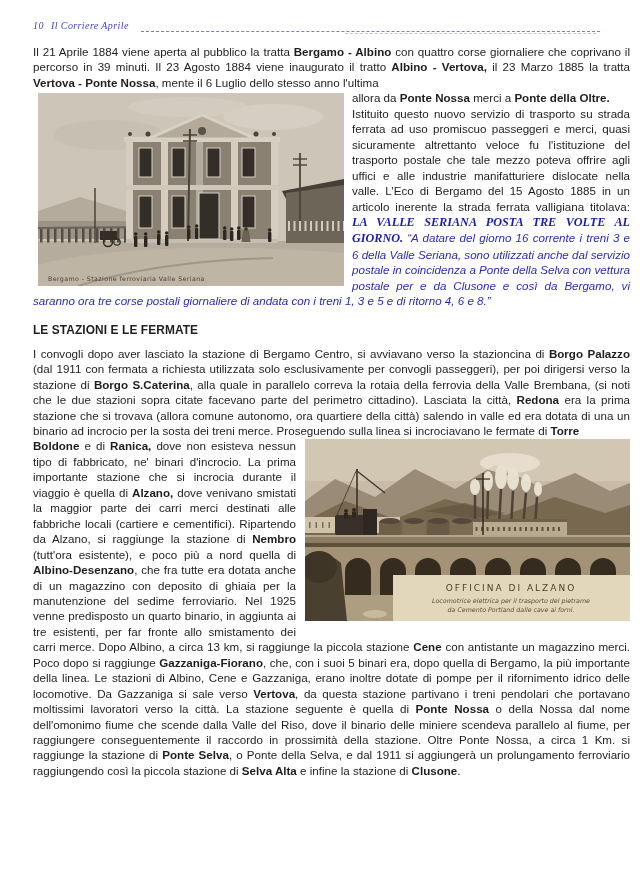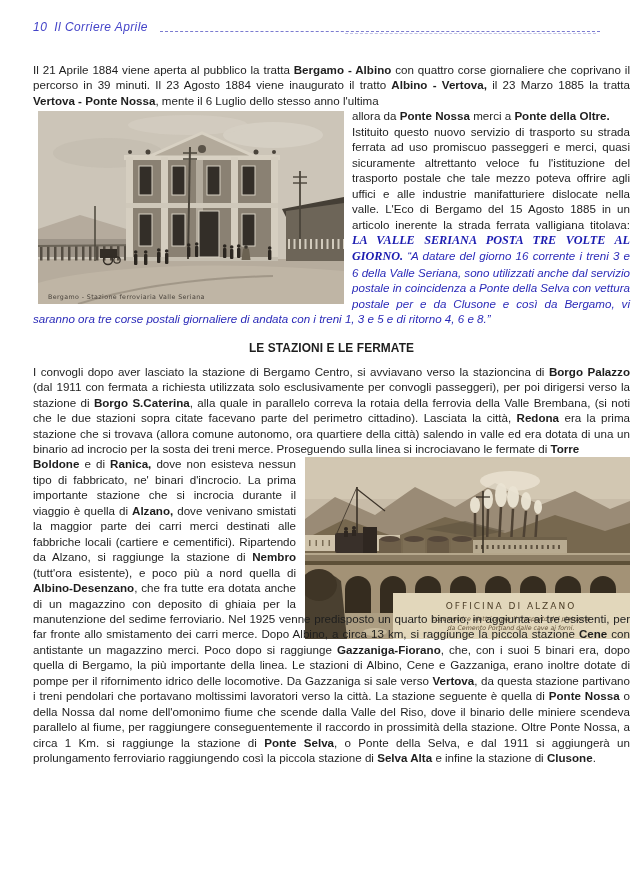--- a/index.html
+++ b/index.html
@@ -11,57 +11,56 @@
   }
   html,body{margin:0;padding:0;}
   body{
     width:640px;height:888px;background:#ffffff;overflow:hidden;
     font-family:"Liberation Sans", sans-serif;color:var(--text-ink);
   }
   .page{padding:20px 10px 0 33px;}
   
   .header-row{
     position:relative;display:flex;align-items:baseline;
-    font-family:Liberation Sans, sans-serif;font-style:italic;
-    font-size:12px;color:var(--header-blue);height:14px;
+    font-family:Liberation Serif, serif;font-style:italic;
+    font-size:10px;color:var(--header-blue);height:14px;
   }
   .page-num{margin-right:7px;letter-spacing:.5px;}
   .journal-title{letter-spacing:.4px;white-space:nowrap;}
   .header-rule{
     flex:1;border-bottom:1.5px dashed var(--rule-blue);
     margin:0 30px 2px 12px;align-self:flex-end;
   }
   .ghost-rule{
     position:absolute;left:312px;right:34px;top:13px;
     border-top:1px dashed #c2c2e6;
   }
   
-  .flow{margin-top:28px;}
+  .flow{margin-top:10px;}
   .body-text{
     margin:0;font-size:11.6px;line-height:15.45px;text-align:justify;
     hyphens:auto;-webkit-hyphens:auto;
   }
   .seg-b{font-weight:bold;}
   .seg-bsi{
     font-family:"Liberation Serif", serif;font-weight:bold;font-style:italic;
     color:var(--blue-serif);font-size:12.2px;
   }
   .seg-bi{font-style:italic;color:var(--blue-italic);}
   .section-heading{
     clear:both;font-size:11.9px;font-weight:bold;letter-spacing:.1px;
     margin:14px 0 9px 0;
-    text-align:center;
   }
   
   .photo-left{
     float:left;width:306px;height:193px;margin:3px 8px 5px 5px;
     line-height:0;
   }
   .photo-right{
-    float:right;width:325px;height:136px;margin:1px 0 6px 9px;
+    float:right;width:325px;height:182px;margin:1px 0 6px 9px;
     line-height:0;
   }
   .photo-left svg,.photo-right svg{display:block;}
 </style>
 </head>
 <body>
 
 <div class="page">
 
   <div class="header-row">

